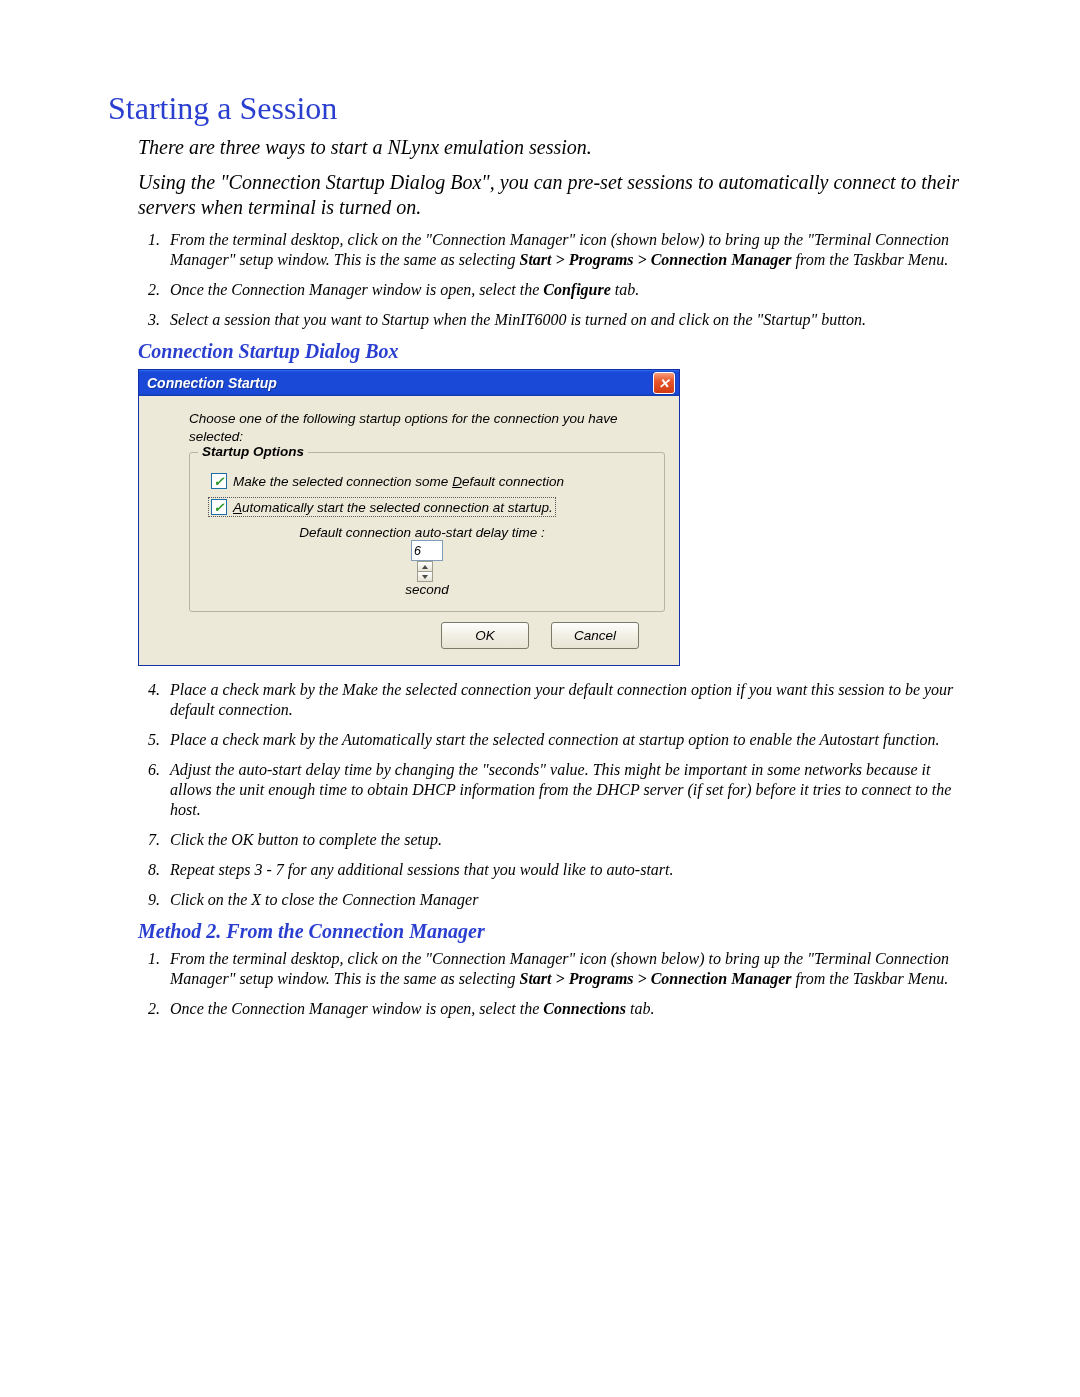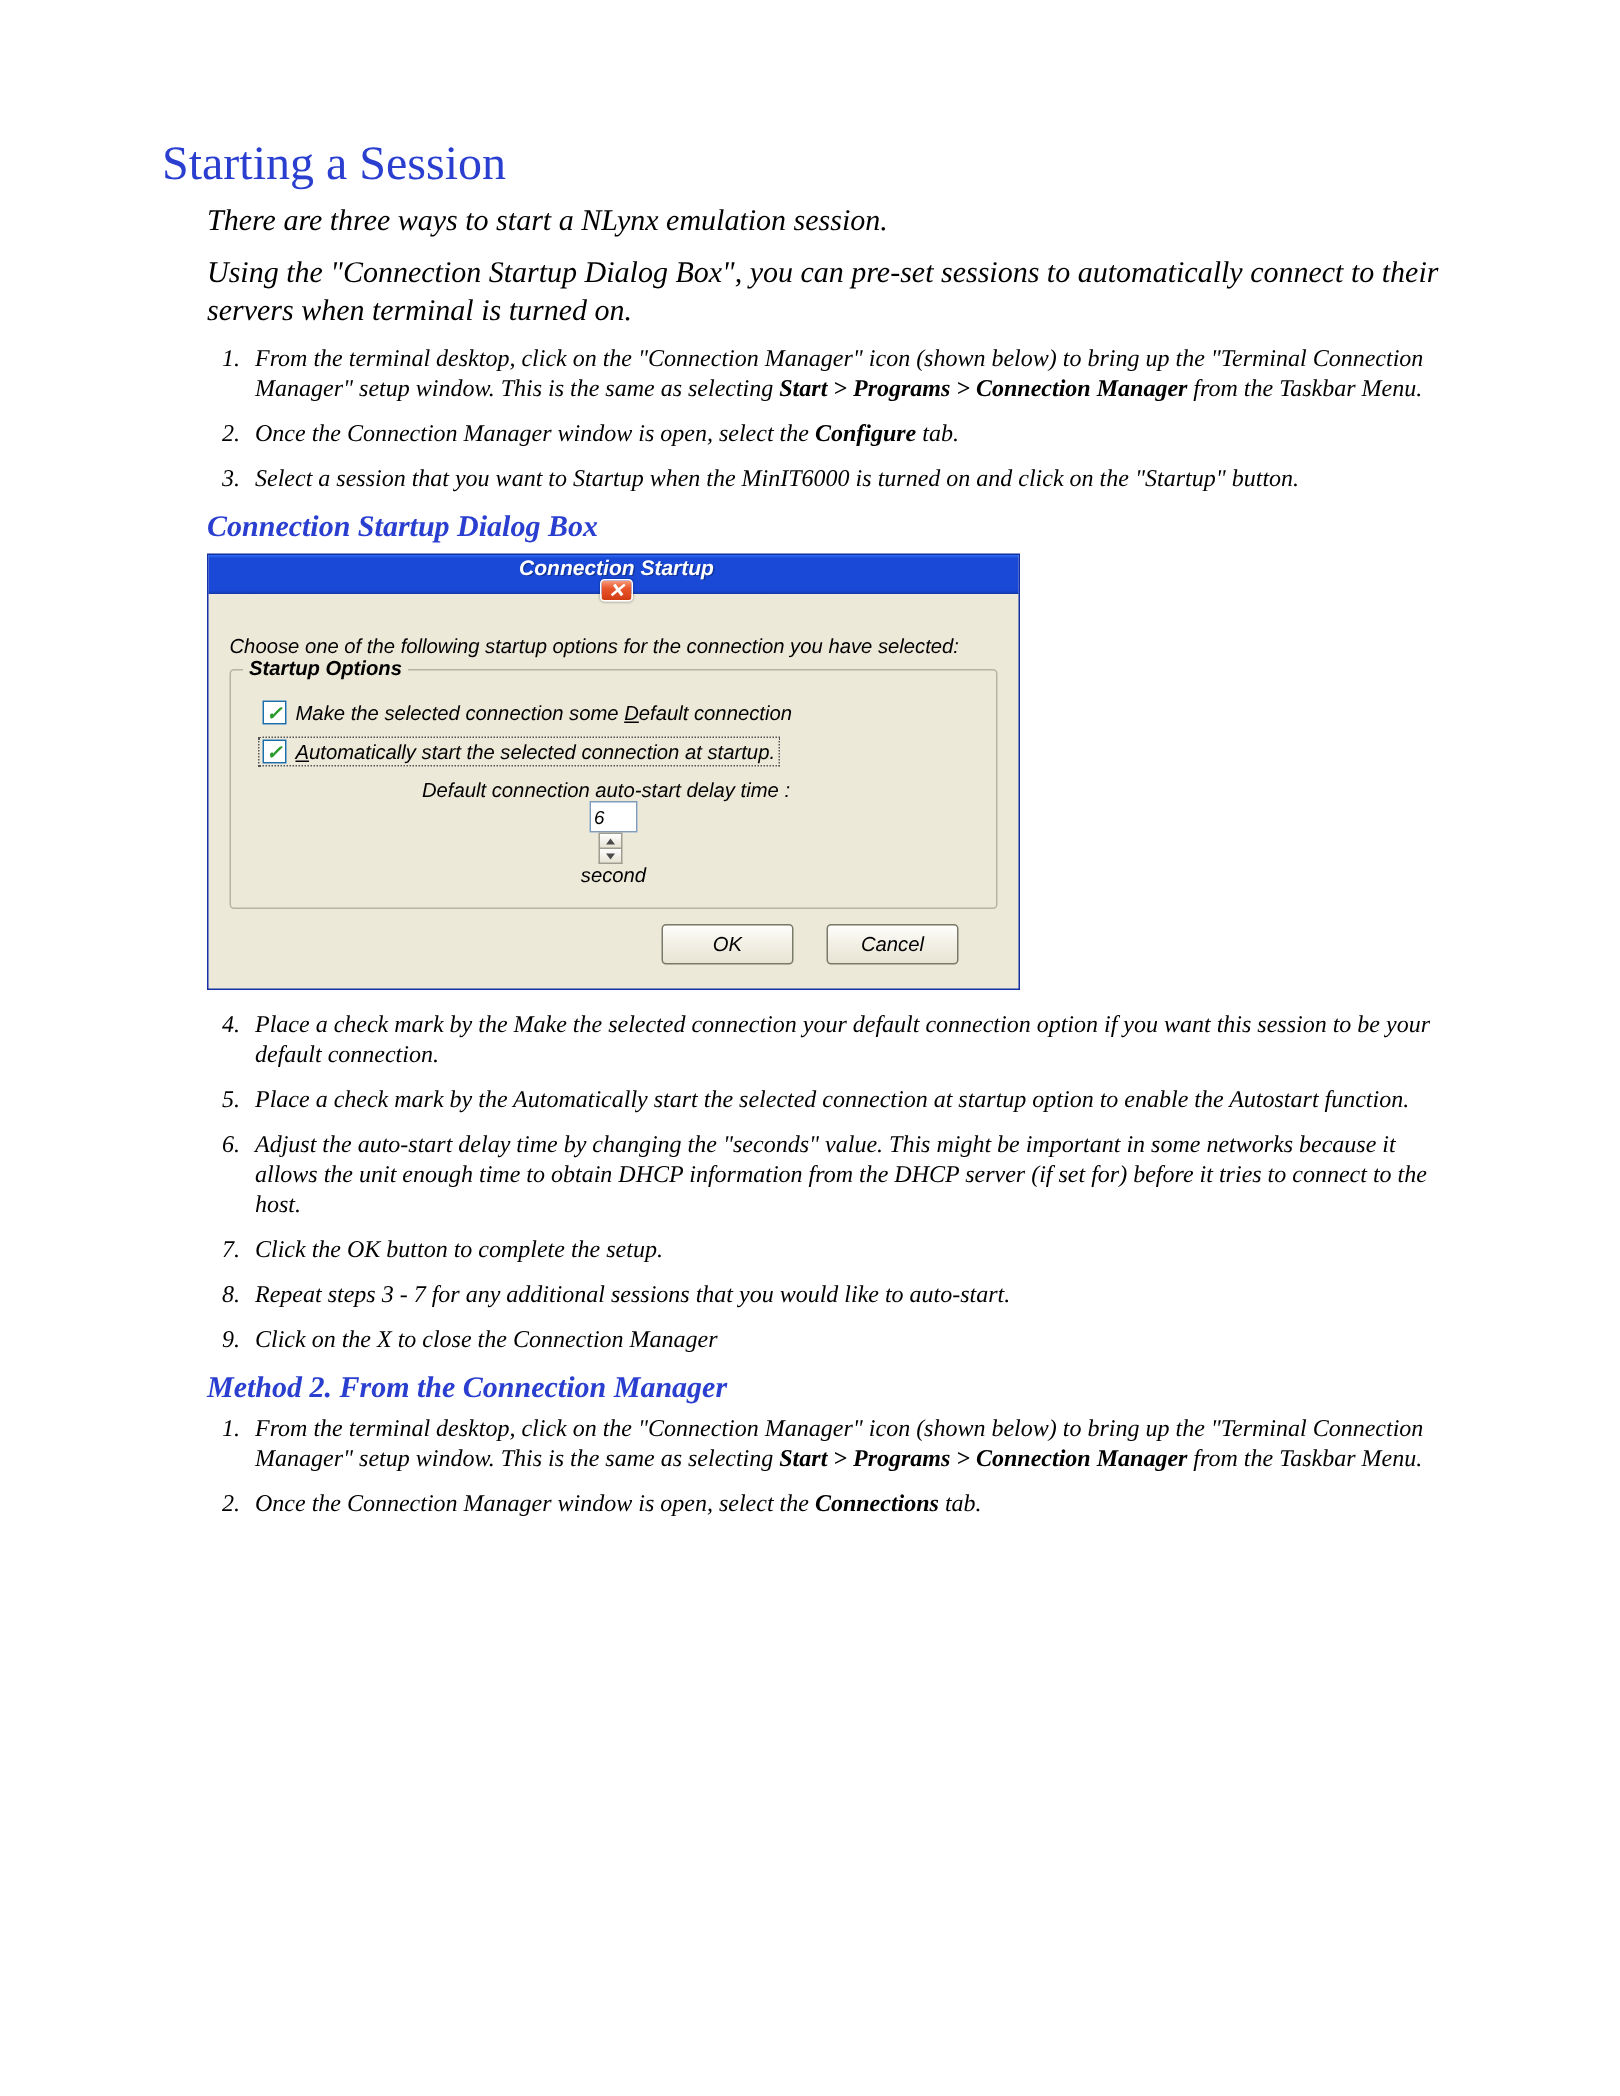--- a/index.html
+++ b/index.html
@@ -57,21 +57,20 @@
     font-size: 13.5px;
     color: #000;
   }
   .titlebar {
     display: flex;
     align-items: center;
     justify-content: space-between;
     height: 26px;
     background: linear-gradient(to bottom, #2a6ef5 0%, #1a49d8 8%, #1a49d8 50%, #1a49d8 90%, #123aac 100%);
     padding: 0 4px 0 8px;
-    flex-direction: column;
   }
   .titlebar-title {
     color: #fff;
     font-weight: bold;
     font-size: 14px;
     text-shadow: 1px 1px 0 rgba(0,0,0,0.3);
   }
   .close-btn {
     width: 20px;
     height: 20px;
@@ -84,21 +83,22 @@
     box-shadow: 0 0 2px rgba(0,0,0,0.4);
   }
   .close-x {
     color: #fff;
     font-weight: bold;
     font-size: 13px;
     font-family: Arial, sans-serif;
     line-height: 1;
   }
   .dialog-body {
-    padding: 26px 14px 10px 14px;
+    padding: 14px 14px 10px 14px;
+    margin-left: 36px;
   }
   .dialog-instr {
     margin-bottom: 6px;
     line-height: 1.35;
   }
   .groupbox {
     border: 1px solid #b8b4a2;
     border-radius: 3px;
     padding: 12px 18px 10px 18px;
     margin-top: 4px;

